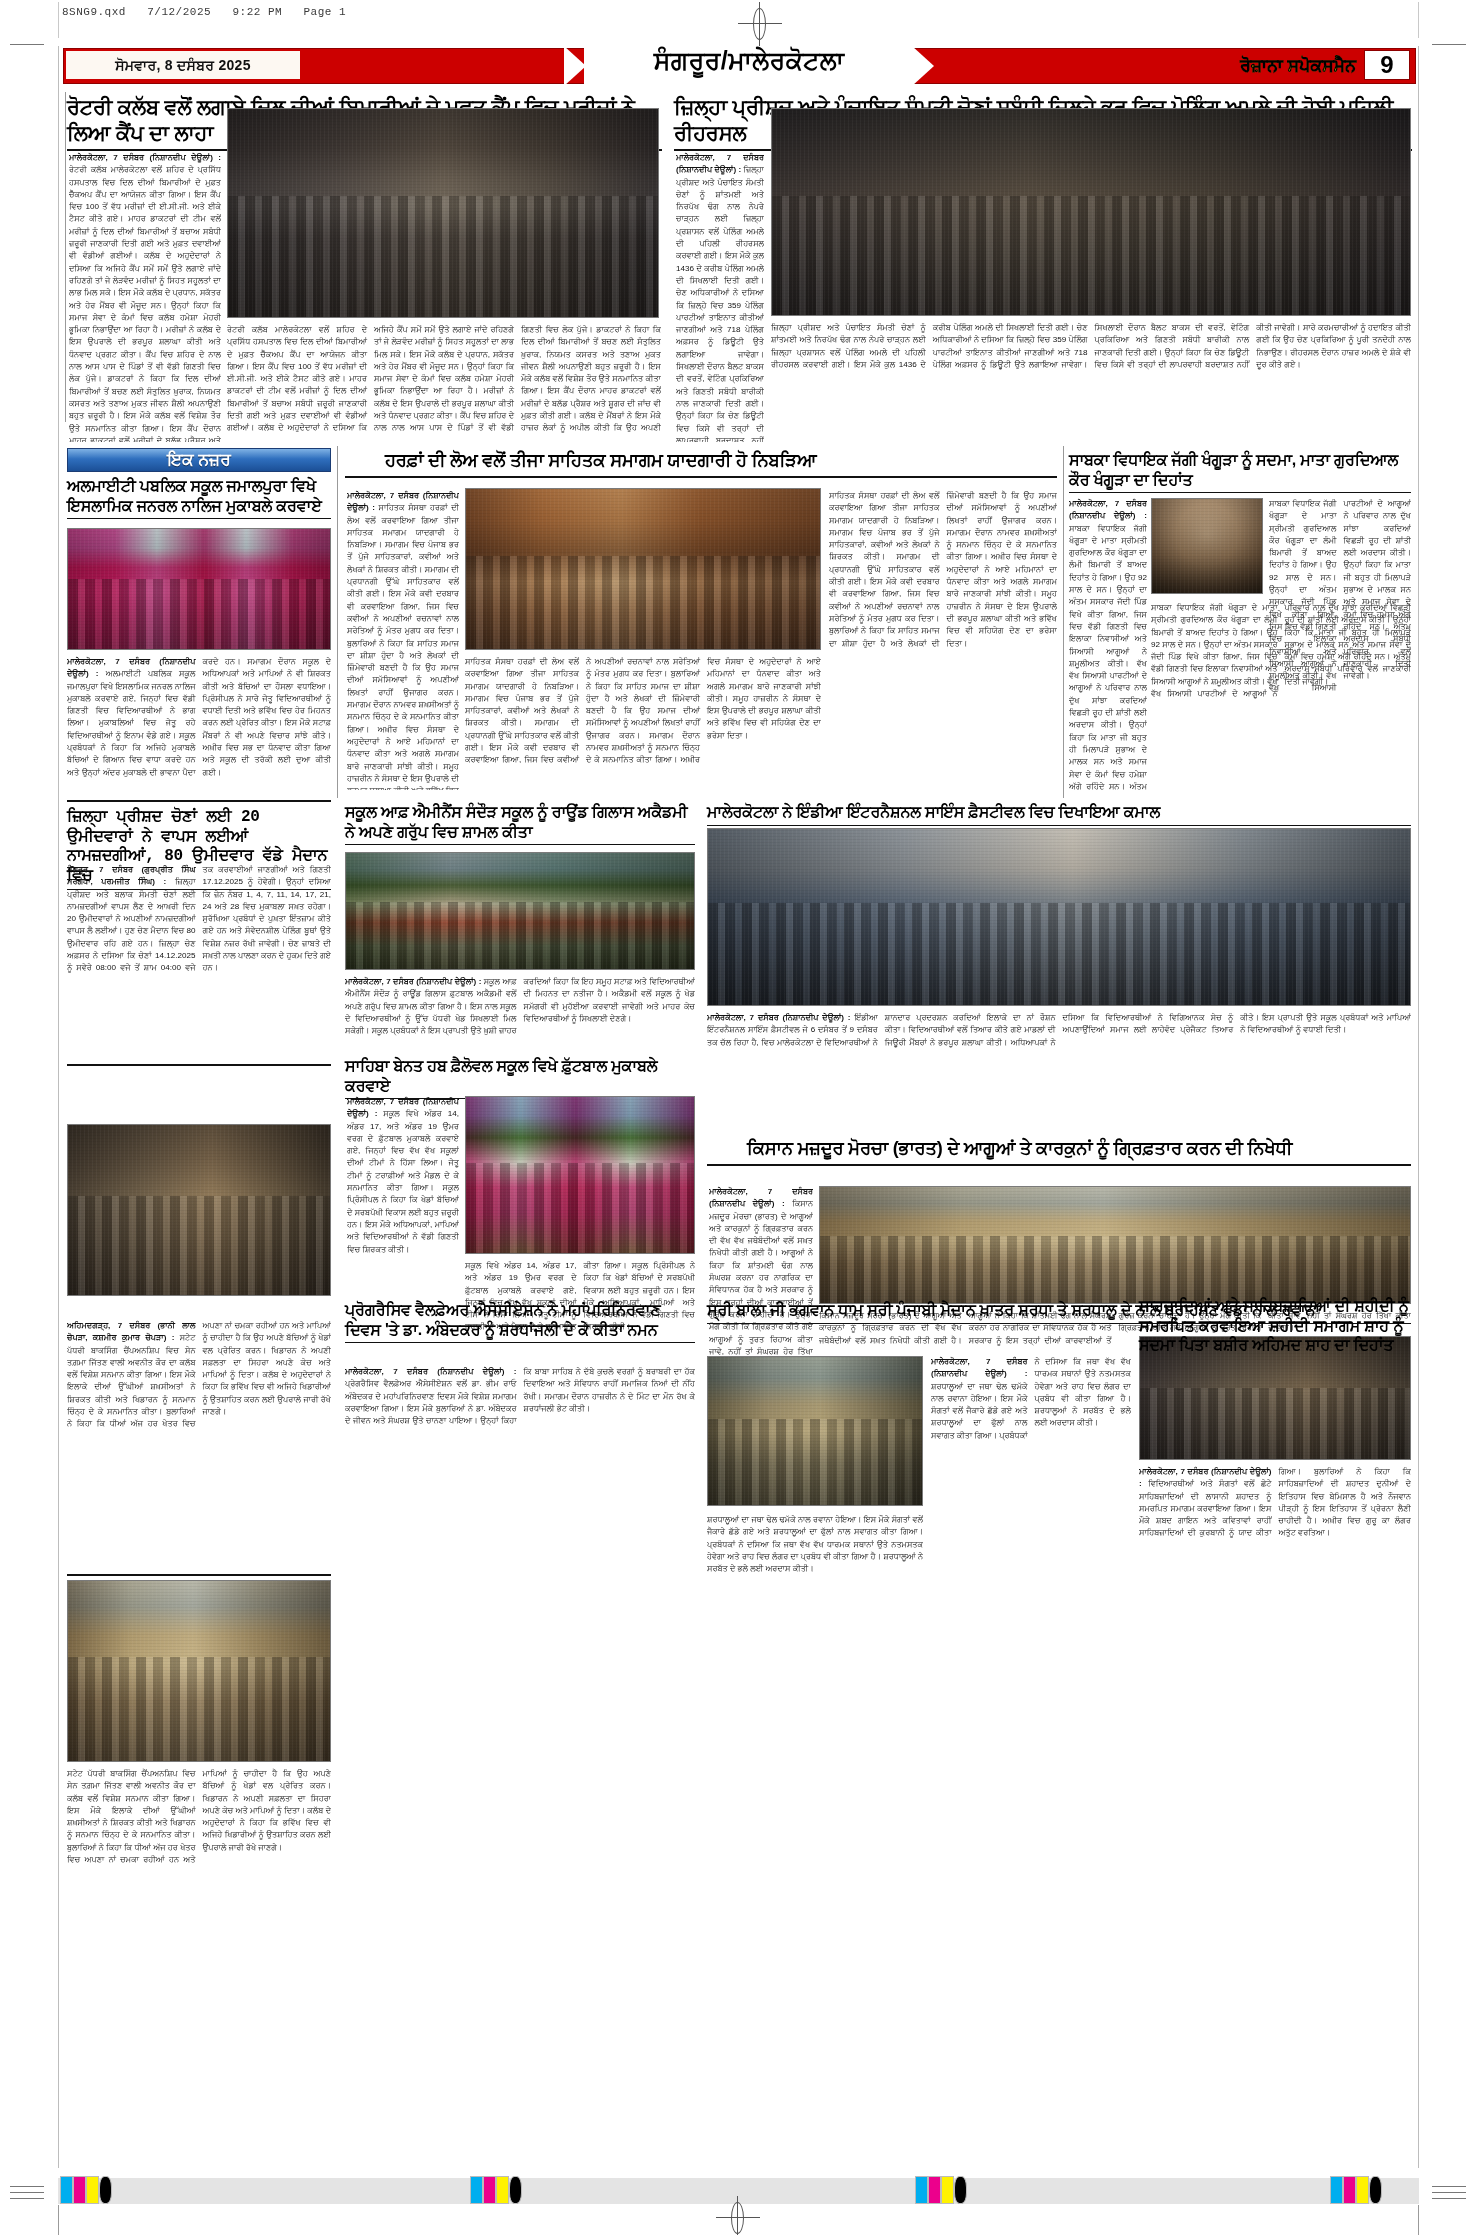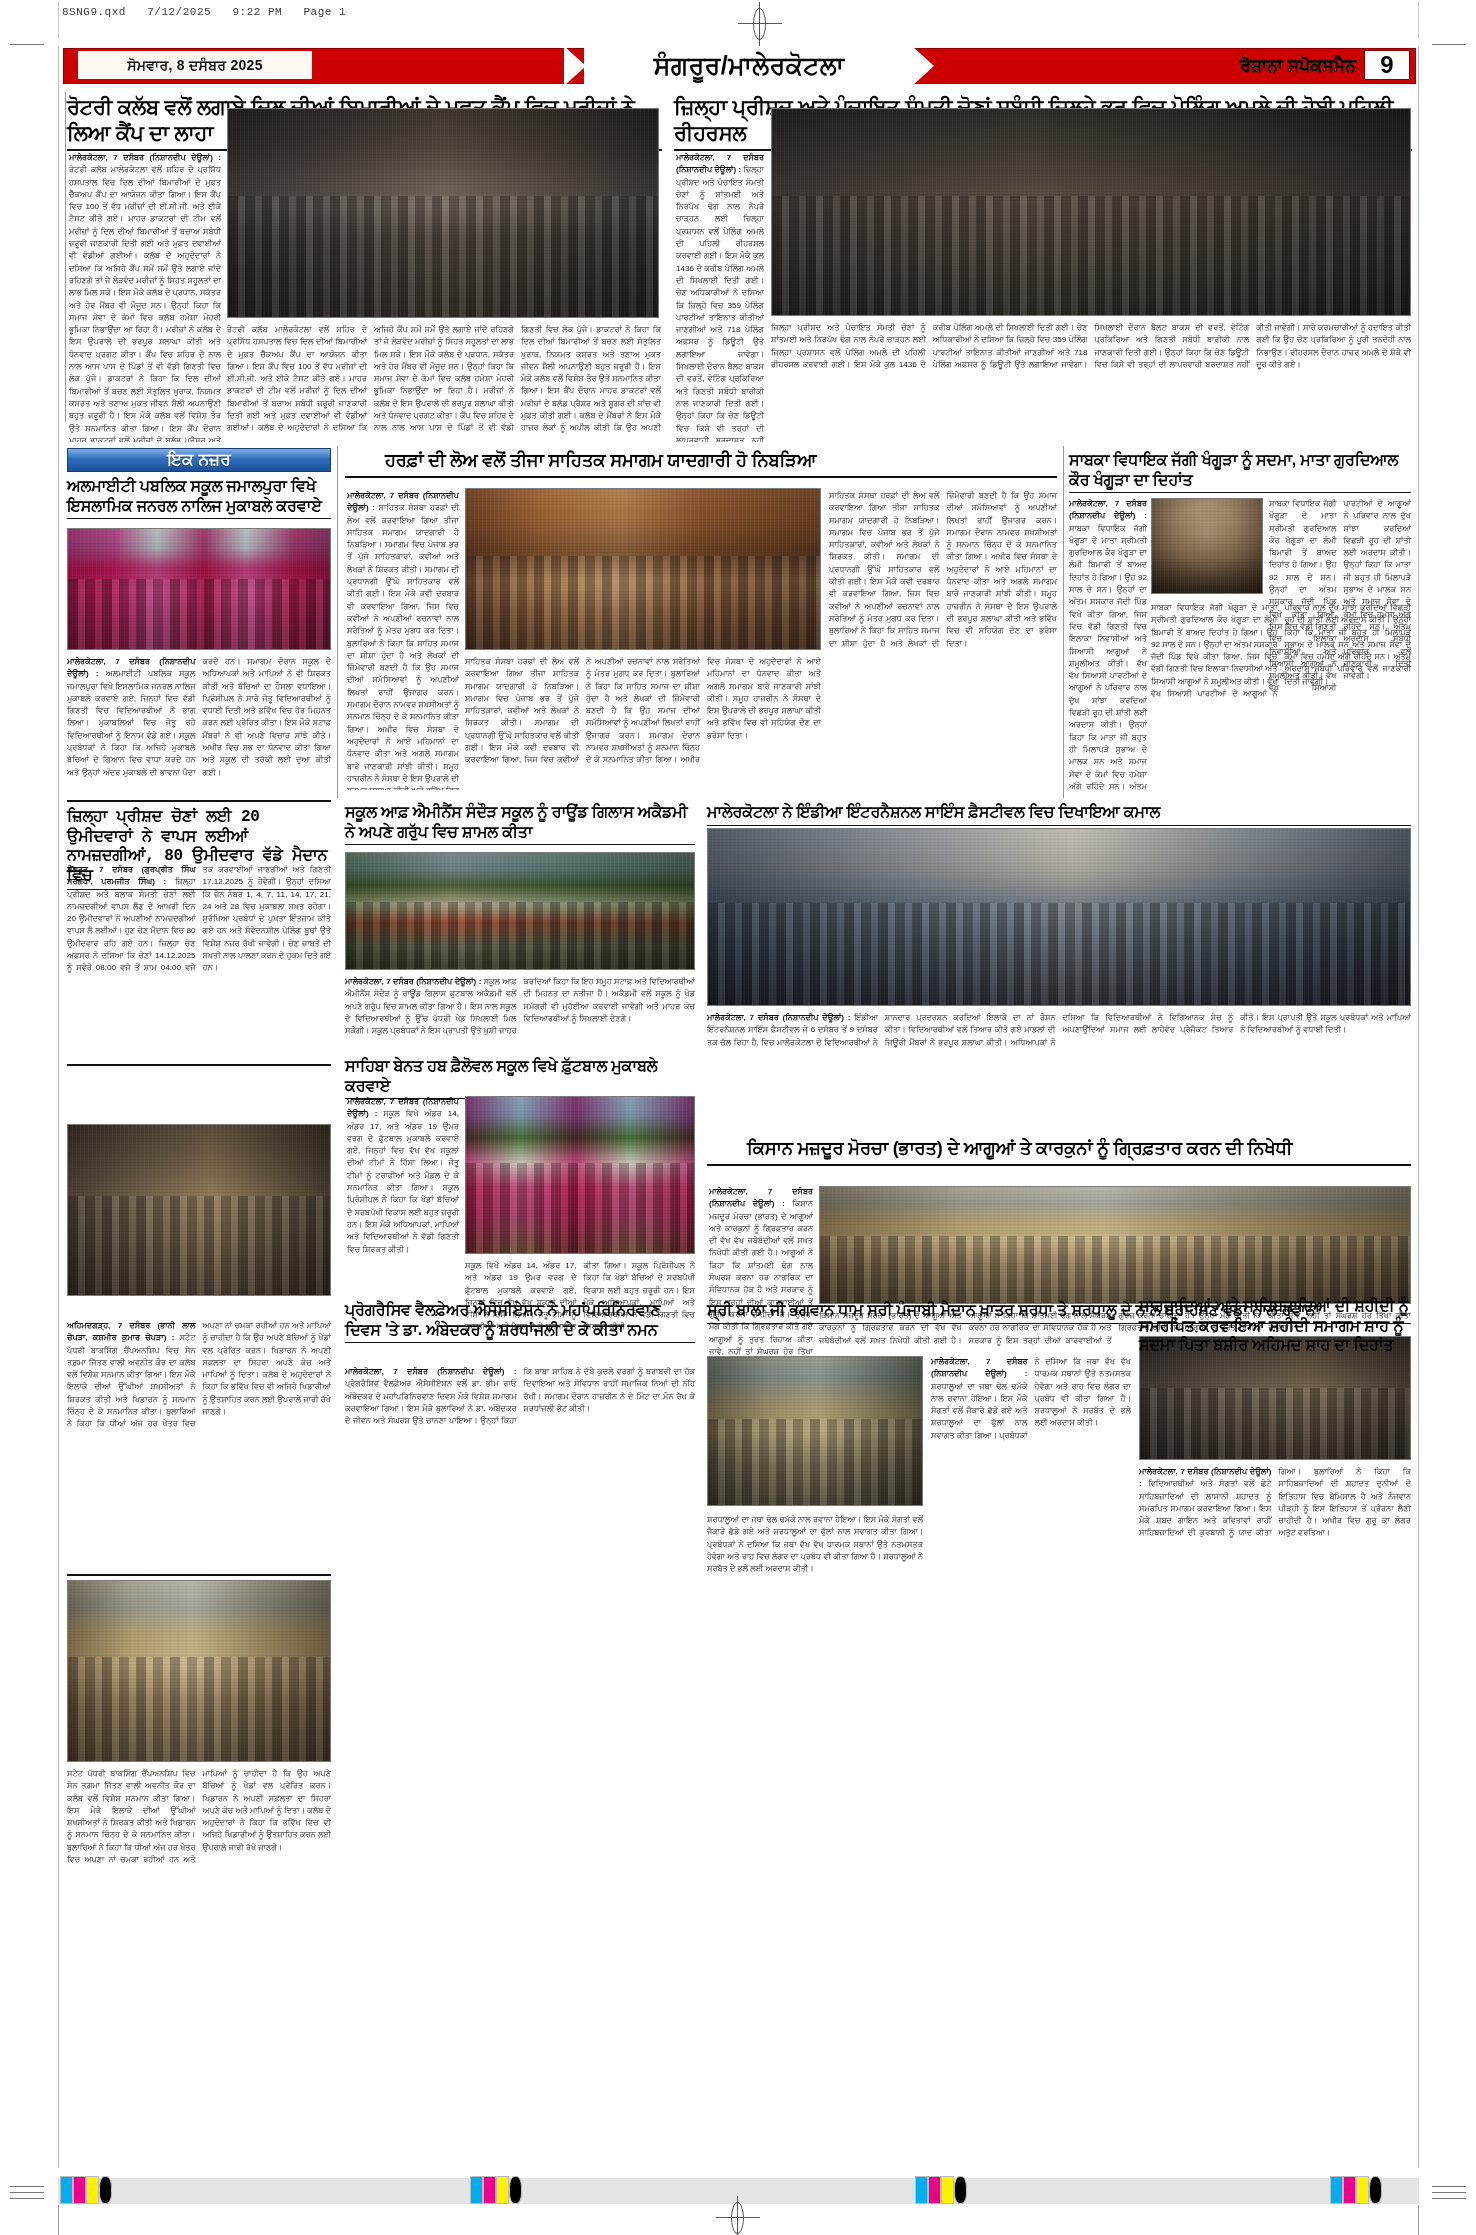--- a/index.html
+++ b/index.html
@@ -38,29 +38,29 @@
   .page {
     position:absolute; left:58px; top:46px; width:1361px; height:2122px;
     border-left:1px solid #bdbdbd; border-right:1px solid #bdbdbd;
     background:#fff;
   }
 
   
   .masthead { position:absolute; left:0; top:0; width:1361px; height:40px; }
   .mast-bar { position:absolute; left:4px; top:2px; width:1353px; height:36px; background:#cc0000; border:1px solid #8d0000; }
   .mast-date {
-    position:absolute; left:18px; top:4px; width:236px; height:30px;
+    position:absolute; left:6px; top:4px; width:236px; height:30px;
     background:#fdf8f2; border:1px solid #cc0000;
     display:flex; align-items:center; justify-content:center;
     font-size:14px; font-weight:bold; color:#111; letter-spacing:.3px;
   }
   .mast-center {
     position:absolute; left:525px; top:0px; width:330px; height:40px;
     background:#ffffff;
-    display:flex; align-items:center; justify-content:center;
+    display:flex; justify-content:center;
   }
   .mast-center-txt { font-size:25px; font-weight:bold; color:#000; letter-spacing:.5px; }
   .mast-arrow-l {
     position:absolute; left:505px; top:0; width:0; height:0;
     border-top:20px solid transparent; border-bottom:20px solid transparent;
     border-left:22px solid #ffffff;
   }
   .mast-arrow-rw {
     position:absolute; left:853px; top:0; width:0; height:0;
     border-top:20px solid transparent; border-bottom:20px solid transparent;

